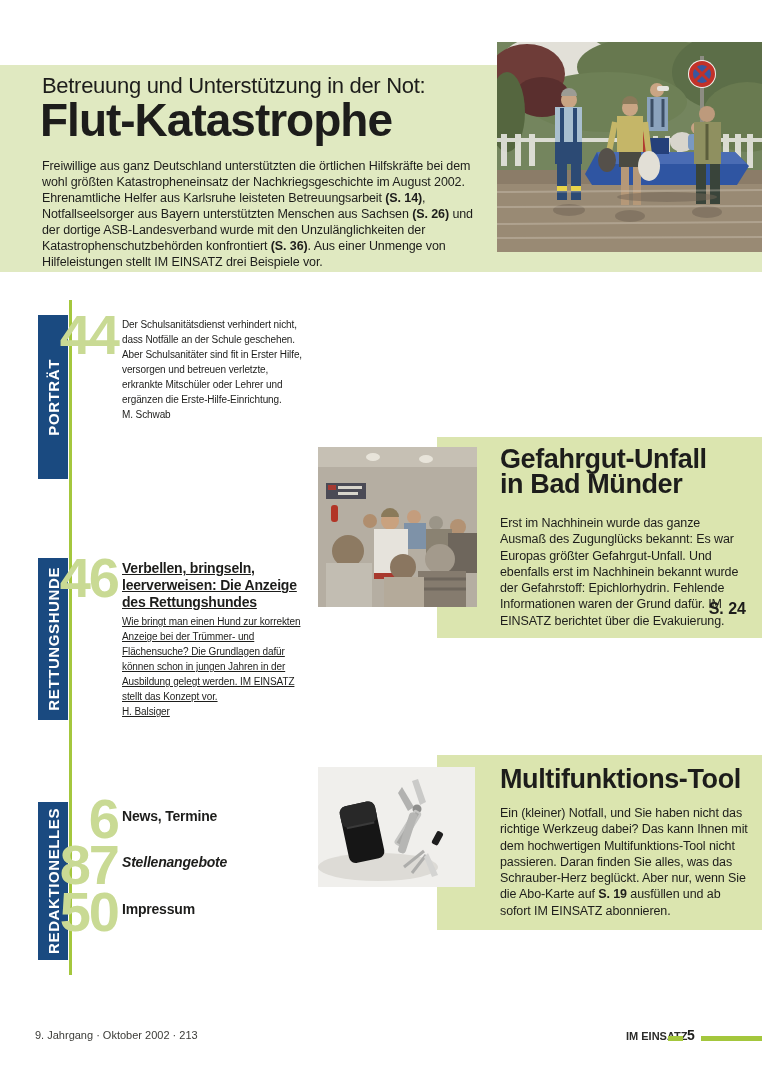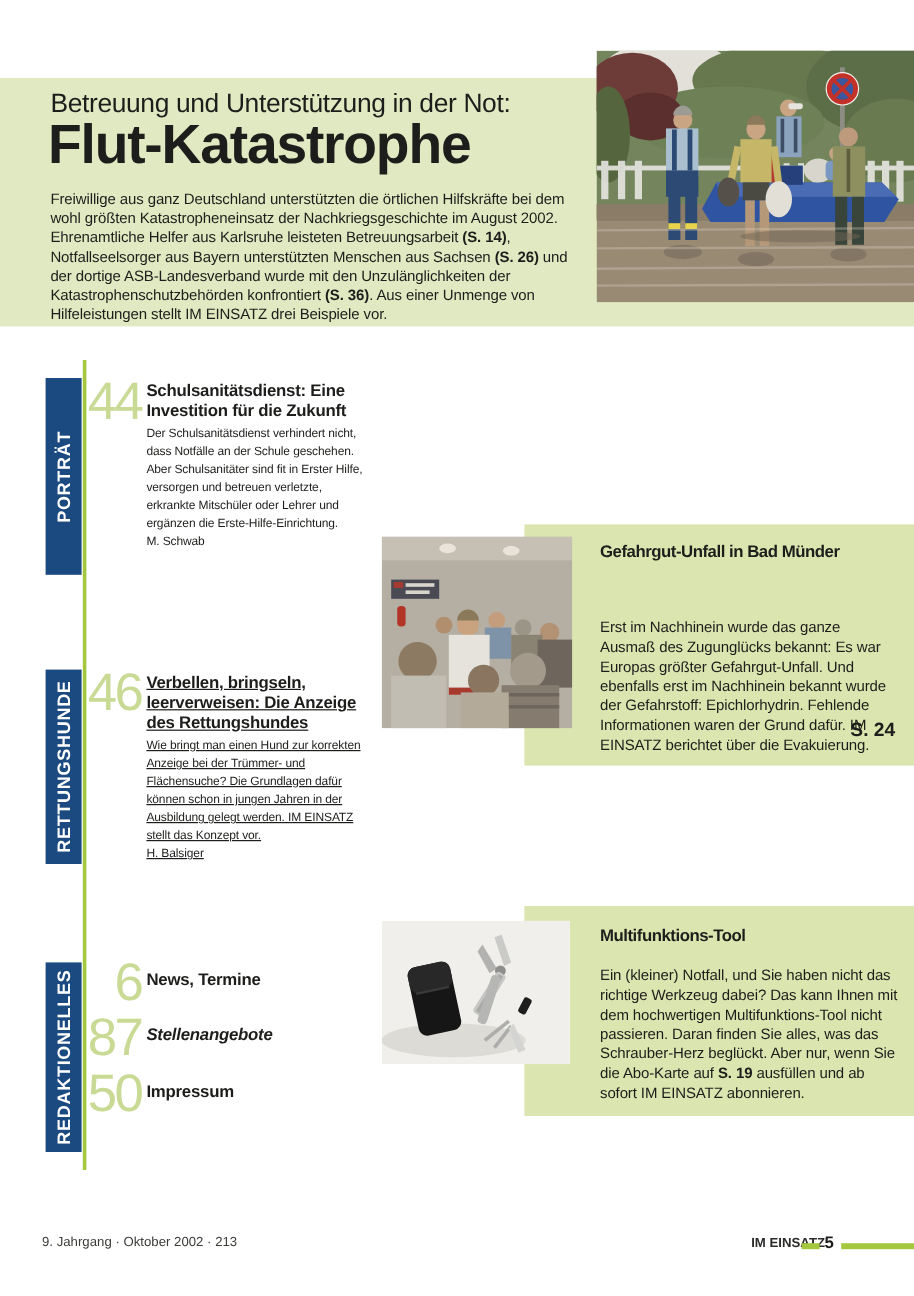--- a/index.html
+++ b/index.html
@@ -23,36 +23,36 @@
   .meeting{left:318px;top:447px;width:159px;height:160px;}
   .tool{left:318px;top:767px;width:157px;height:120px;}
 
   .vline{left:69px;top:300px;width:3px;height:675px;background:var(--accent);}
 
   .tab{left:38px;width:30px;background:var(--navy);display:flex;align-items:center;justify-content:center;}
   .tab span{writing-mode:vertical-rl;transform:rotate(180deg);color:#fff;font-weight:700;
             font-size:15px;letter-spacing:0.6px;white-space:nowrap;}
   .tab1{top:315px;height:164px;} .tab2{top:558px;height:162px;} .tab3{top:802px;height:158px;}
 
-  .num{left:40px;width:78px;text-align:right;color:var(--number);font-weight:400;
-       font-size:44px;line-height:38px;letter-spacing:-2px;}
+  .num{left:40px;width:78px;text-align:right;color:var(--number);font-weight:700;
+       font-size:56px;line-height:38px;letter-spacing:-2px;}
   .n44{top:316px;} .n46{top:559px;} .n6{top:800px;} .n48{top:846px;} .n50{top:893px;}
 
   .entry{left:122px;width:184px;}
   .e44{top:317px;} .e46{top:560px;text-decoration:underline;}
   .entry h3{margin:0 0 3px 0;font-size:14px;line-height:17px;letter-spacing:-0.2px;}
   .entry p{margin:0;font-size:10px;line-height:15px;letter-spacing:-0.1px;}
   .entry .author{margin-top:0;}
 
   .minilabel{left:122px;font-size:14px;font-weight:700;letter-spacing:-0.2px;}
   .l6{top:808px;} .l48{top:854px;font-style:italic;} .l50{top:901px;}
 
   .panel{left:437px;width:325px;background:var(--panel);}
   .panel1{top:437px;height:201px;} .panel2{top:755px;height:175px;}
-  .panel h2{position:absolute;left:63px;margin:0;font-size:14px;line-height:25px;letter-spacing:-0.4px;}
+  .panel h2{position:absolute;left:63px;margin:0;font-size:27px;line-height:25px;letter-spacing:-0.4px;}
   .panel1 h2{top:10px;width:218px;} .panel2 h2{top:12px;width:250px;}
   .panel .ptext{position:absolute;left:63px;margin:0;font-size:12.5px;line-height:16.3px;letter-spacing:-0.1px;}
   .panel1 .ptext{top:78px;width:248px;} .panel2 .ptext{top:50px;width:252px;}
   .pageref{position:absolute;right:16px;bottom:20px;font-weight:700;font-size:16px;}
 
   .footer-issue{left:35px;top:1029px;font-size:11px;color:#3c3c38;}
   .footer-brand{left:626px;top:1030px;font-size:11px;font-weight:700;color:#2b2b29;}
   .gbar{background:var(--accent);height:5px;top:1036px;}
   .gbar1{left:668px;width:15px;} .gbar2{left:701px;width:61px;}
   .footer-page{left:687px;top:1027px;font-size:14px;font-weight:700;}
@@ -170,21 +170,20 @@
   </div>
   <div class="abs tab tab2">
     <span>RETTUNGSHUNDE</span>
   </div>
   <div class="abs tab tab3">
     <span>REDAKTIONELLES</span>
   </div>
 
   <div class="abs num n44">44</div>
   <div class="abs entry e44">
-    <h3>Schulsanitätsdienst: Eine Investition für die Zukunft</h3>
     <p>Der Schulsanitätsdienst verhindert nicht, dass Notfälle an der Schule geschehen. Aber Schulsanitäter sind fit in Erster Hilfe, versorgen und betreuen verletzte, erkrankte Mitschüler oder Lehrer und ergänzen die Erste-Hilfe-Einrichtung.</p>
     <p class="author">M. Schwab</p>
   </div>
 
   <div class="abs num n46">46</div>
   <div class="abs entry e46">
     <h3>Verbellen, bringseln, leerverweisen: Die Anzeige des Rettungshundes</h3>
     <p>Wie bringt man einen Hund zur korrekten Anzeige bei der Trümmer- und Flächensuche? Die Grundlagen dafür können schon in jungen Jahren in der Ausbildung gelegt werden. IM EINSATZ stellt das Konzept vor.</p>
     <p class="author">H. Balsiger</p>
   </div>

